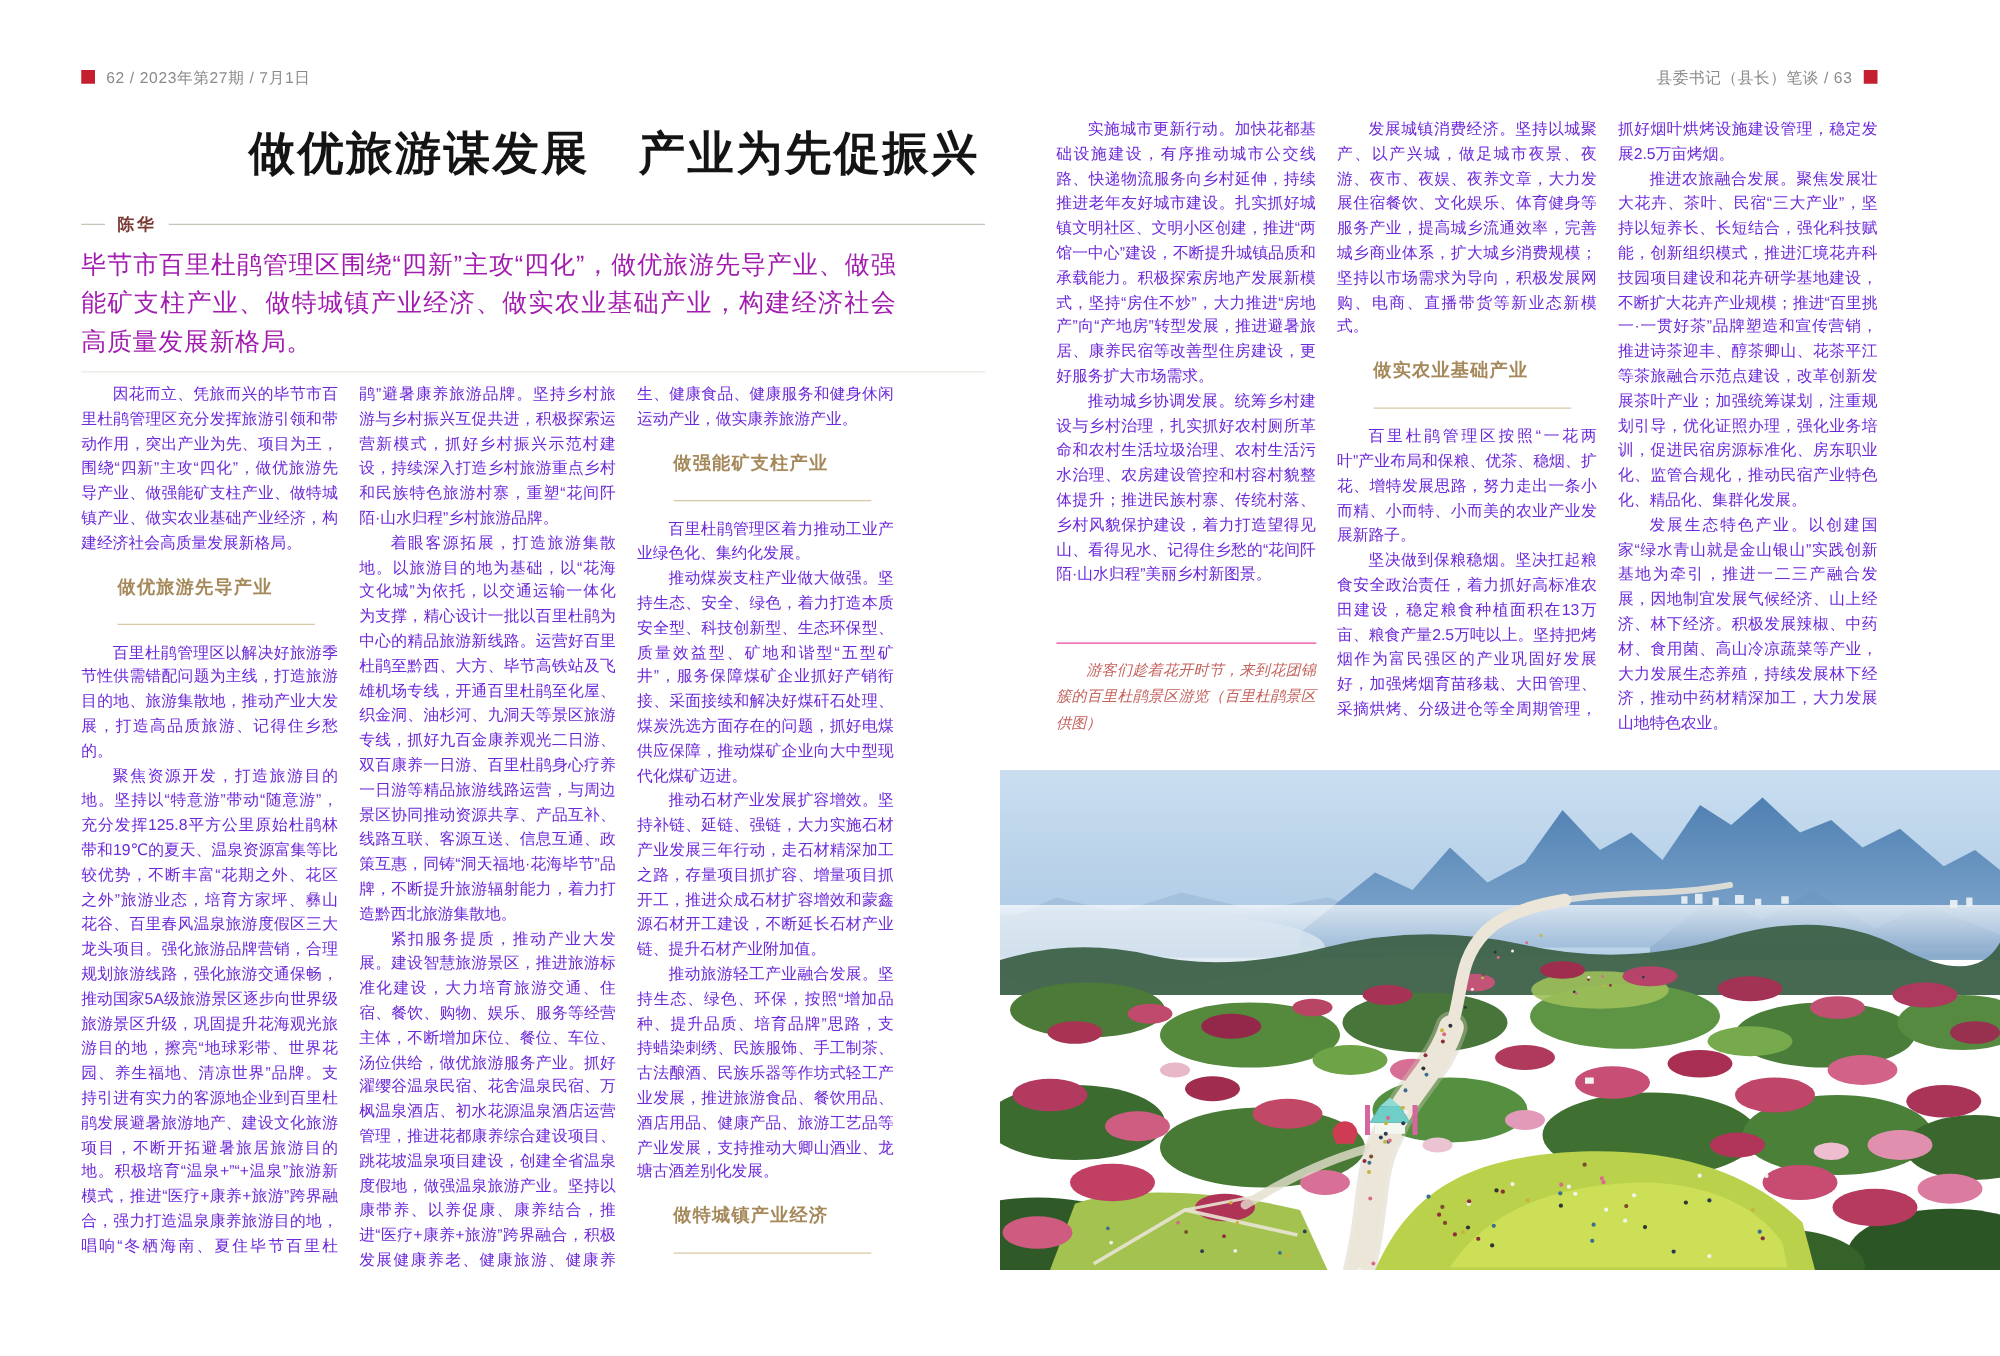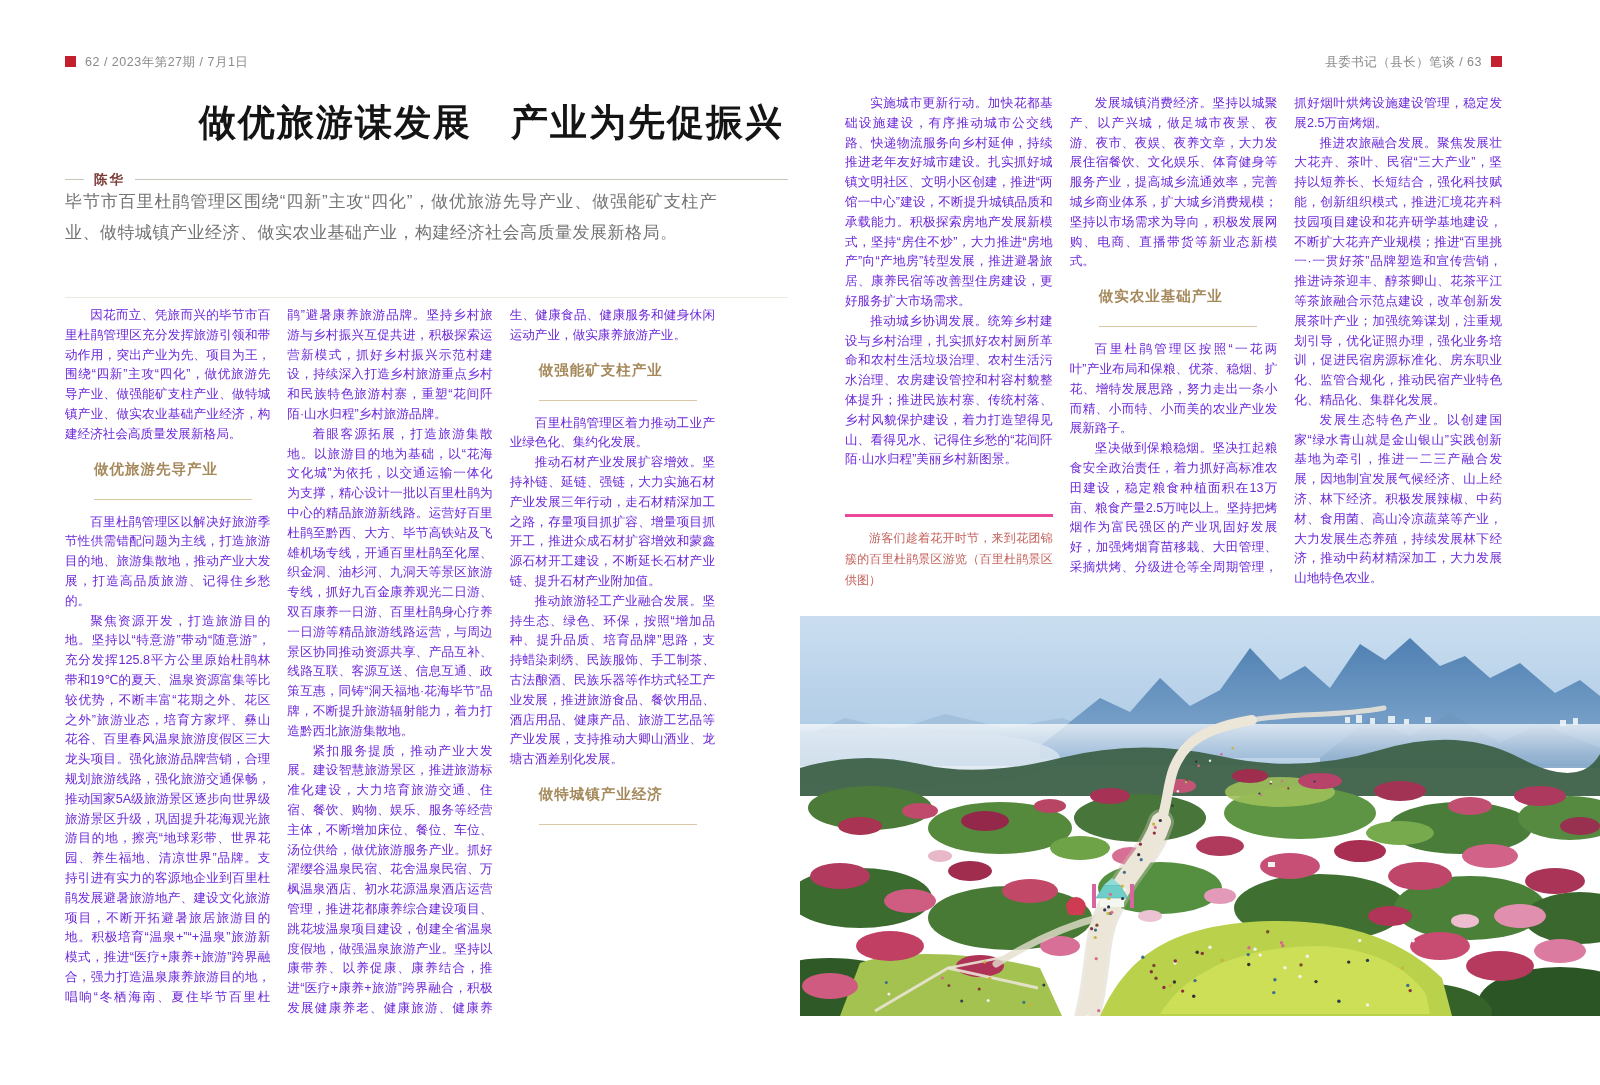--- a/index.html
+++ b/index.html
@@ -18,22 +18,22 @@
     position:absolute;left:64px;top:98px;width:720px;
     font-family:"Liberation Serif","DejaVu Serif",serif;
     font-size:37px;font-weight:bold;color:#141414;letter-spacing:2px;white-space:nowrap;text-align:right;
   }
   .byline-rule{position:absolute;left:65px;top:179px;width:723px;height:1px;background:#c9c4ba;}
   .byline-name{
     position:absolute;left:84px;top:171px;background:#fff;padding:0 10px;
     font-size:13.5px;font-weight:bold;color:#7a3b35;letter-spacing:2px;
   }
   .abstract{
-    position:absolute;left:65px;top:186px;width:652px;
-    font-size:17px;line-height:31px;color:#737373;text-align:justify;letter-spacing:.5px;
+    position:absolute;left:65px;top:197px;width:652px;
+    font-size:20px;line-height:31px;color:#a21caf;text-align:justify;letter-spacing:.5px;
   }
   .abstract-rule{position:absolute;left:65px;top:297px;width:723px;height:1px;background:#ece9e2;}
 
   .left-body{
     position:absolute;left:65px;top:306px;width:650px;height:716px;
     column-count:3;column-gap:17px;column-fill:auto;overflow:hidden;
   }
   .right-body{
     position:absolute;left:845px;top:94px;width:657px;height:504px;
     column-count:3;column-gap:17px;column-fill:auto;overflow:hidden;
@@ -42,23 +42,24 @@
     margin:0;font-size:12.6px;line-height:19.8px;color:#6d28d9;
     text-align:justify;text-indent:2em;
   }
   h3.section-heading{
     display:table;break-inside:avoid;
     margin:15px 0 13px 2em;padding:0 34px 20px 0;
     font-size:14.5px;font-weight:bold;color:#a5895b;letter-spacing:1px;
     border-bottom:1px solid #d8c9a4;
   }
   p.photo-caption{
-    margin:44px 0 0;padding-top:11px;border-top:3px solid #ec4899;
+    margin:44px 0 0;padding-top:11px;border-top:1px solid #ec4899;
     font-size:12px;line-height:21px;color:#c4625c;text-align:justify;text-indent:2em;
     break-after:column;
+    font-style:italic;
   }
   .photo{position:absolute;left:800px;top:616px;width:800px;height:400px;}
   .photo svg{display:block;width:100%;height:100%;}
 </style>
 </head>
 <body>
 
 <div class="pg-header left"><span class="red-sq"></span><span>62 / 2023年第27期 / 7月1日</span></div>
 
 <div class="pg-header right"><span>县委书记（县长）笔谈 / 63</span><span class="red-sq"></span></div>
@@ -73,20 +74,21 @@
 
 <div class="left-body" id="left-body">
     <p class="body-para">因花而立、凭旅而兴的毕节市百里杜鹃管理区充分发挥旅游引领和带动作用，突出产业为先、项目为王，围绕“四新”主攻“四化”，做优旅游先导产业、做强能矿支柱产业、做特城镇产业、做实农业基础产业经济，构建经济社会高质量发展新格局。</p>
     <h3 class="section-heading">做优旅游先导产业</h3>
     <p class="body-para">百里杜鹃管理区以解决好旅游季节性供需错配问题为主线，打造旅游目的地、旅游集散地，推动产业大发展，打造高品质旅游、记得住乡愁的。</p>
     <p class="body-para">聚焦资源开发，打造旅游目的地。坚持以“特意游”带动“随意游”，充分发挥125.8平方公里原始杜鹃林带和19℃的夏天、温泉资源富集等比较优势，不断丰富“花期之外、花区之外”旅游业态，培育方家坪、彝山花谷、百里春风温泉旅游度假区三大龙头项目。强化旅游品牌营销，合理规划旅游线路，强化旅游交通保畅，推动国家5A级旅游景区逐步向世界级旅游景区升级，巩固提升花海观光旅游目的地，擦亮“地球彩带、世界花园、养生福地、清凉世界”品牌。支持引进有实力的客源地企业到百里杜鹃发展避暑旅游地产、建设文化旅游项目，不断开拓避暑旅居旅游目的地。积极培育“温泉+”“+温泉”旅游新模式，推进“医疗+康养+旅游”跨界融合，强力打造温泉康养旅游目的地，唱响“冬栖海南、夏住毕节百里杜鹃”避暑康养旅游品牌。坚持乡村旅游与乡村振兴互促共进，积极探索运营新模式，抓好乡村振兴示范村建设，持续深入打造乡村旅游重点乡村和民族特色旅游村寨，重塑“花间阡陌·山水归程”乡村旅游品牌。</p>
     <p class="body-para">着眼客源拓展，打造旅游集散地。以旅游目的地为基础，以“花海文化城”为依托，以交通运输一体化为支撑，精心设计一批以百里杜鹃为中心的精品旅游新线路。运营好百里杜鹃至黔西、大方、毕节高铁站及飞雄机场专线，开通百里杜鹃至化屋、织金洞、油杉河、九洞天等景区旅游专线，抓好九百金康养观光二日游、双百康养一日游、百里杜鹃身心疗养一日游等精品旅游线路运营，与周边景区协同推动资源共享、产品互补、线路互联、客源互送、信息互通、政策互惠，同铸“洞天福地·花海毕节”品牌，不断提升旅游辐射能力，着力打造黔西北旅游集散地。</p>
     <p class="body-para">紧扣服务提质，推动产业大发展。建设智慧旅游景区，推进旅游标准化建设，大力培育旅游交通、住宿、餐饮、购物、娱乐、服务等经营主体，不断增加床位、餐位、车位、汤位供给，做优旅游服务产业。抓好濯缨谷温泉民宿、花舍温泉民宿、万枫温泉酒店、初水花源温泉酒店运营管理，推进花都康养综合建设项目、跳花坡温泉项目建设，创建全省温泉度假地，做强温泉旅游产业。坚持以康带养、以养促康、康养结合，推进“医疗+康养+旅游”跨界融合，积极发展健康养老、健康旅游、健康养生、健康食品、健康服务和健身休闲运动产业，做实康养旅游产业。</p>
     <h3 class="section-heading">做强能矿支柱产业</h3>
     <p class="body-para">百里杜鹃管理区着力推动工业产业绿色化、集约化发展。</p>
+    <p class="body-para">推动煤炭支柱产业做大做强。坚持生态、安全、绿色，着力打造本质安全型、科技创新型、生态环保型、质量效益型、矿地和谐型“五型矿井”，服务保障煤矿企业抓好产销衔接、采面接续和解决好煤矸石处理、煤炭洗选方面存在的问题，抓好电煤供应保障，推动煤矿企业向大中型现代化煤矿迈进。</p>
     <p class="body-para">推动石材产业发展扩容增效。坚持补链、延链、强链，大力实施石材产业发展三年行动，走石材精深加工之路，存量项目抓扩容、增量项目抓开工，推进众成石材扩容增效和蒙鑫源石材开工建设，不断延长石材产业链、提升石材产业附加值。</p>
     <p class="body-para">推动旅游轻工产业融合发展。坚持生态、绿色、环保，按照“增加品种、提升品质、培育品牌”思路，支持蜡染刺绣、民族服饰、手工制茶、古法酿酒、民族乐器等作坊式轻工产业发展，推进旅游食品、餐饮用品、酒店用品、健康产品、旅游工艺品等产业发展，支持推动大卿山酒业、龙塘古酒差别化发展。</p>
     <h3 class="section-heading">做特城镇产业经济</h3>
   </div>
 <div class="right-body" id="right-body">
     <p class="body-para">实施城市更新行动。加快花都基础设施建设，有序推动城市公交线路、快递物流服务向乡村延伸，持续推进老年友好城市建设。扎实抓好城镇文明社区、文明小区创建，推进“两馆一中心”建设，不断提升城镇品质和承载能力。积极探索房地产发展新模式，坚持“房住不炒”，大力推进“房地产”向“产地房”转型发展，推进避暑旅居、康养民宿等改善型住房建设，更好服务扩大市场需求。</p>
     <p class="body-para">推动城乡协调发展。统筹乡村建设与乡村治理，扎实抓好农村厕所革命和农村生活垃圾治理、农村生活污水治理、农房建设管控和村容村貌整体提升；推进民族村寨、传统村落、乡村风貌保护建设，着力打造望得见山、看得见水、记得住乡愁的“花间阡陌·山水归程”美丽乡村新图景。</p>
     <p class="photo-caption">游客们趁着花开时节，来到花团锦簇的百里杜鹃景区游览（百里杜鹃景区供图）</p>
     <p class="body-para">发展城镇消费经济。坚持以城聚产、以产兴城，做足城市夜景、夜游、夜市、夜娱、夜养文章，大力发展住宿餐饮、文化娱乐、体育健身等服务产业，提高城乡流通效率，完善城乡商业体系，扩大城乡消费规模；坚持以市场需求为导向，积极发展网购、电商、直播带货等新业态新模式。</p>
     <h3 class="section-heading">做实农业基础产业</h3>

